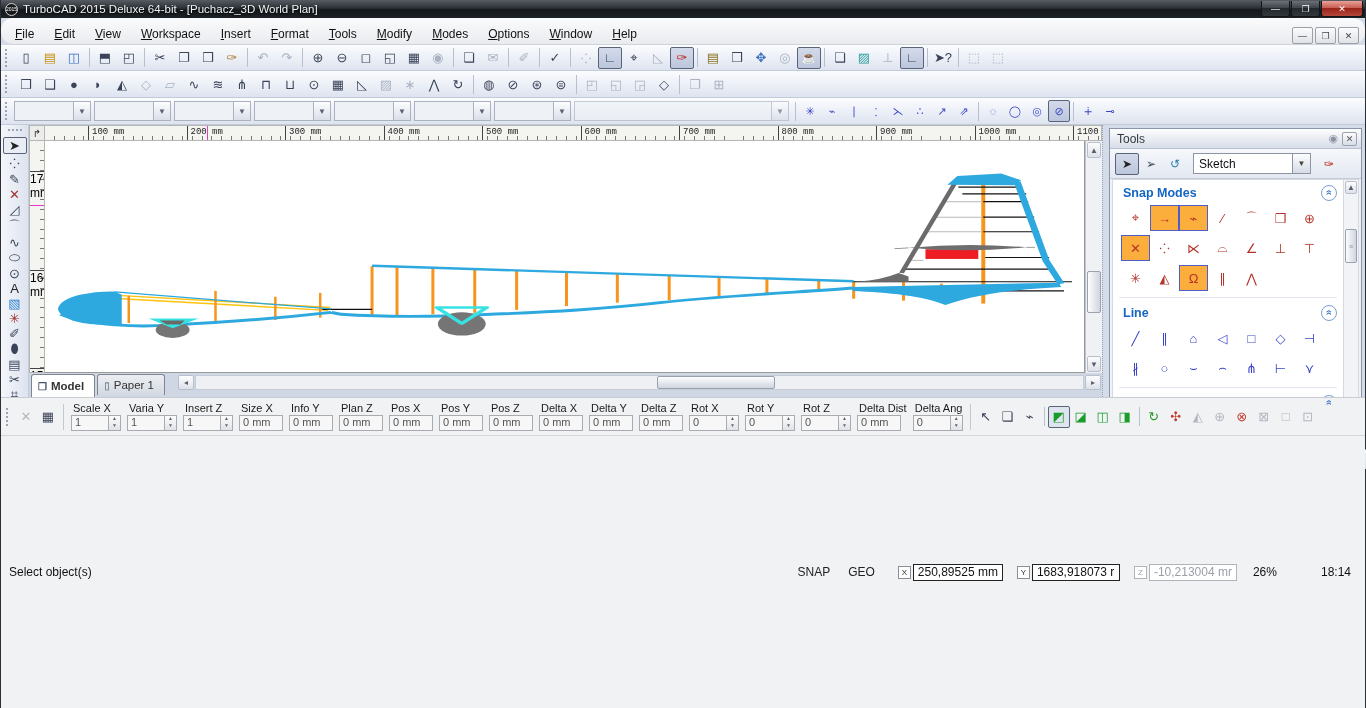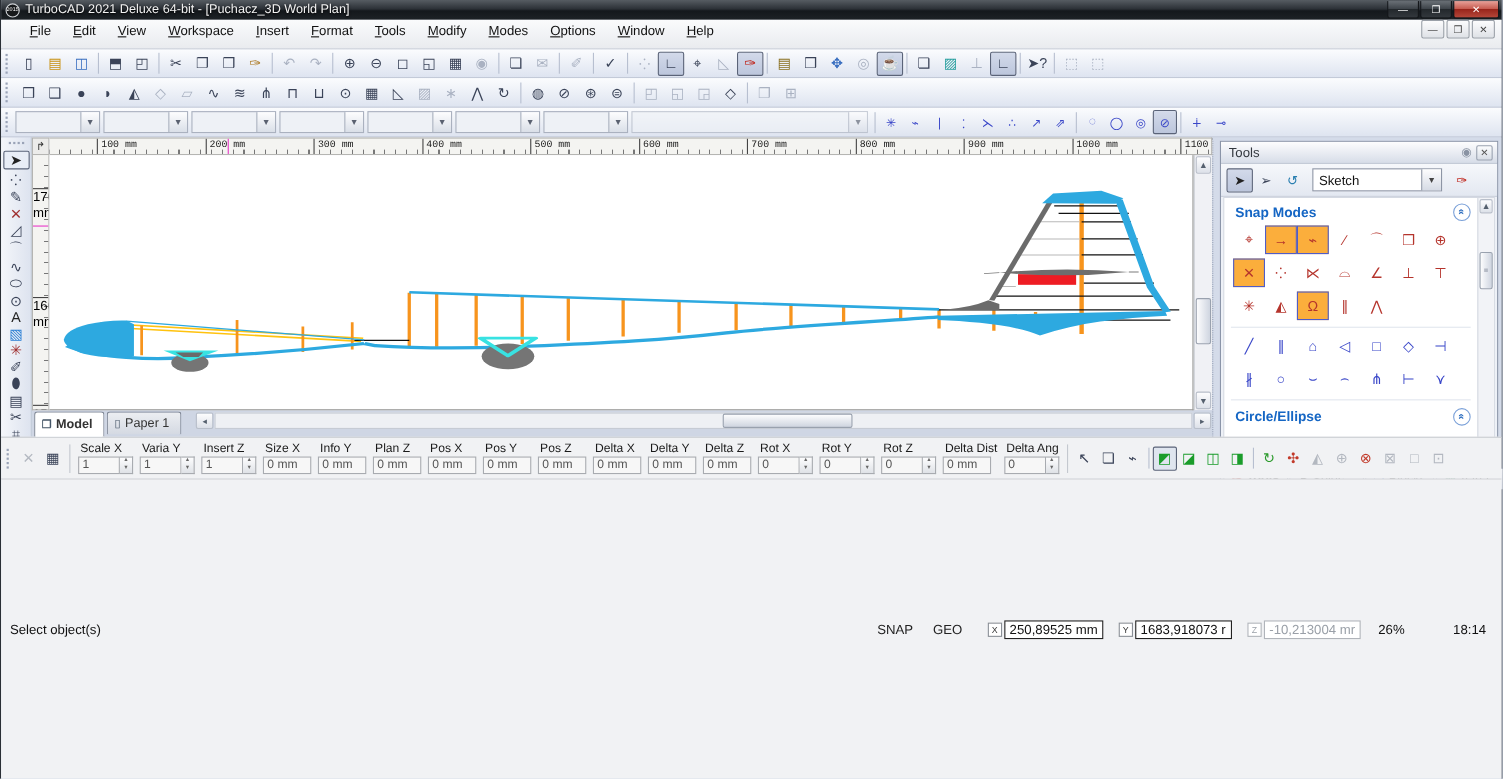--- a/index.html
+++ b/index.html
@@ -9,21 +9,21 @@
 
   
   .titlebar { height:18px; background:linear-gradient(#565c62,#2c3137 45%,#14181c 55%,#1d2226); display:flex; align-items:center; color:#f2f2f2; flex:none; }
   .tb-badge { width:13px; height:13px; border-radius:50%; background:#17191b; border:1px solid #cfd2d6; color:#fff; font-size:5px; display:flex; align-items:center; justify-content:center; margin:0 5px 0 4px; }
   .tb-title { font-size:11.5px; text-shadow:0 1px 2px #000; }
   .tb-btns { margin-left:auto; display:flex; height:16px; margin-right:2px; }
   .tb-btn { width:29px; height:16px; background:linear-gradient(#6a7076,#3a4046 50%,#23282c 50%,#33383d); border:1px solid #14171a; border-top:none; color:#fff; font-size:9px; display:flex; align-items:center; justify-content:center; border-radius:0 0 3px 3px; margin-left:1px; }
   .tb-btn.close { width:42px; background:linear-gradient(#e8a199,#c4564a 50%,#99251b 50%,#b5473a); }
 
   
-  .menubar { height:27px; background:linear-gradient(#fafbfc,#e9ebef); border-bottom:1px solid #cfd3da; display:flex; align-items:flex-start; flex:none; padding-left:16px; }
+  .menubar { height:27px; background:linear-gradient(#fafbfc,#e9ebef); border-bottom:1px solid #cfd3da; display:flex; align-items:flex-end; flex:none; padding-left:4px;border-radius:12px; }
   .menu-item { padding:3px 10px; color:#111; }
   .menu-item::first-letter { text-decoration:underline; }
   .mdi-btns { margin-left:auto; display:flex; margin-right:6px; }
   .mdi-btn { width:21px; height:17px; border:1px solid #9aa0a8; background:linear-gradient(#fcfcfd,#dfe2e7); color:#444; font-size:9px; display:flex; align-items:center; justify-content:center; margin-left:2px; border-radius:2px; }
 
   
   .toolrow { background:linear-gradient(#fbfcfe,#dee4f0); border-bottom:1px solid #c3cad8; display:flex; align-items:center; flex:none; padding-left:2px; }
   .toolrow1 { height:26px; } .toolrow2 { height:27px; } .toolrow3 { height:27px; }
   .rowhandle { width:5px; height:18px; border-left:2px dotted #9aa3b7; margin:0 4px 0 2px; flex:none; }
   .tbtn { width:24px; height:22px; display:flex; align-items:center; justify-content:center; font-size:13px; color:#3a4358; flex:none; }
@@ -142,21 +142,21 @@
   .axfield.dim .axicon { border-color:#b0b4ba; color:#9aa0a8; }
   .st-zoom { margin-left:16px; } .st-time { margin-left:44px; margin-right:6px; }
 </style>
 </head>
 <body>
 
 <div class="app">
 
   <div class="titlebar">
     <div class="tb-badge">2015</div>
-    <div class="tb-title">TurboCAD 2021 Deluxe 64-bit - [Puchacz_3D World Plan]</div>
+    <div class="tb-title">TurboCAD 2015 Deluxe 64-bit - [Puchacz_3D World Plan]</div>
     <div class="tb-btns">
       <div class="tb-btn">—</div>
       <div class="tb-btn">❐</div>
       <div class="tb-btn close">✕</div>
     </div>
   </div>
 
   <div class="menubar">
     <div class="menu-item">File</div>
       <div class="menu-item">Edit</div>
@@ -772,20 +772,26 @@
                   <span data-item="">Ω</span>
                 </div>
                 <div class="pbtn snap-ic">
                   <span data-item="">∥</span>
                 </div>
                 <div class="pbtn snap-ic">
                   <span data-item="">⋀</span>
                 </div>
             </div>
             <div class="sect-sep"></div>
+            <div class="sect-header">
+              <span class="sect-title">Line</span>
+              <span class="chev">
+                  <span>»</span>
+                </span>
+            </div>
             <div class="icon-grid">
               <div class="pbtn line-ic">
                   <span data-item="">╱</span>
                 </div>
                 <div class="pbtn line-ic">
                   <span data-item="">∥</span>
                 </div>
                 <div class="pbtn line-ic">
                   <span data-item="">⌂</span>
                 </div>

